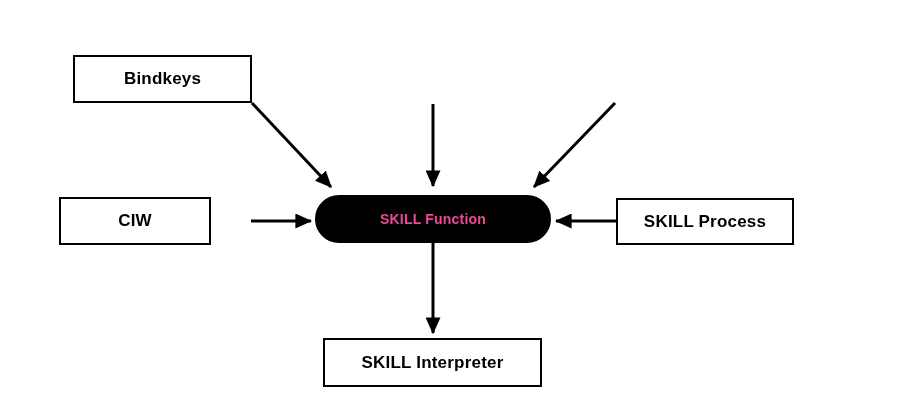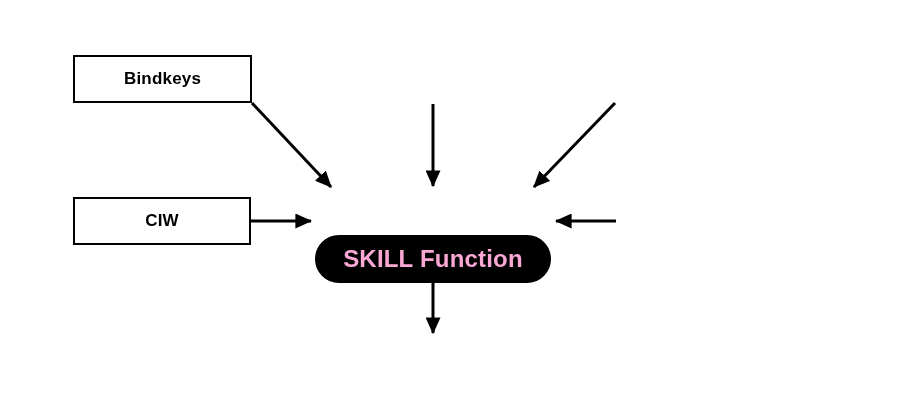--- a/index.html
+++ b/index.html
@@ -24,31 +24,30 @@
     border: 2px solid #000000;
     color: #000000;
     font-weight: bold;
     font-size: 17px;
     letter-spacing: 0.2px;
     box-sizing: border-box;
     text-align: right;
   }
   .node.center {
     background: #000000;
-    color: #f9a8d4;
+    color: #ec4899;
     border: 2px solid #000000;
     border-radius: 26px;
-    font-size: 24px;
-    margin-top: 40px;
+    font-size: 14px;
   }
   
   #node-bindkeys        { left: 73px;  top: 55px;  width: 179px; height: 48px; }
   #node-forms           { left: 343px; top: 54px;  width: 180px; height: 50px; }
   #node-menus           { left: 615px; top: 55px;  width: 179px; height: 48px; }
-  #node-ciw             { left: 73px;  top: 197px; width: 178px; height: 48px; }
+  #node-ciw             { left: 59px;  top: 197px; width: 152px; height: 48px; }
   #node-skill-process   { left: 616px; top: 198px; width: 178px; height: 47px; }
   #node-skill-function  { left: 315px; top: 195px; width: 236px; height: 48px; }
   #node-skill-interpreter { left: 323px; top: 338px; width: 219px; height: 49px; }
 
   .edges-layer {
     position: absolute;
     left: 0;
     top: 0;
     width: 900px;
     height: 418px;
@@ -81,19 +80,25 @@
   <div class="node" id="node-bindkeys">
     <span>Bindkeys</span>
   </div>
 
 
 
   <div class="node" id="node-ciw">
     <span>CIW</span>
   </div>
 
+  <div class="node" id="node-skill-process">
+    <span>SKILL Process</span>
+  </div>
 
   <div class="node center" id="node-skill-function">
     <span>SKILL Function</span>
   </div>
 
+  <div class="node" id="node-skill-interpreter">
+    <span>SKILL Interpreter</span>
+  </div>
 
 </div>
 
 </body></html>

